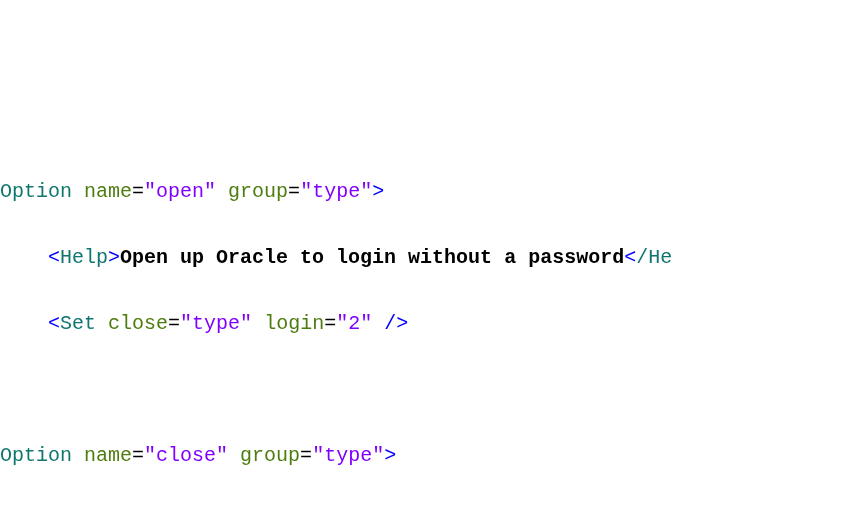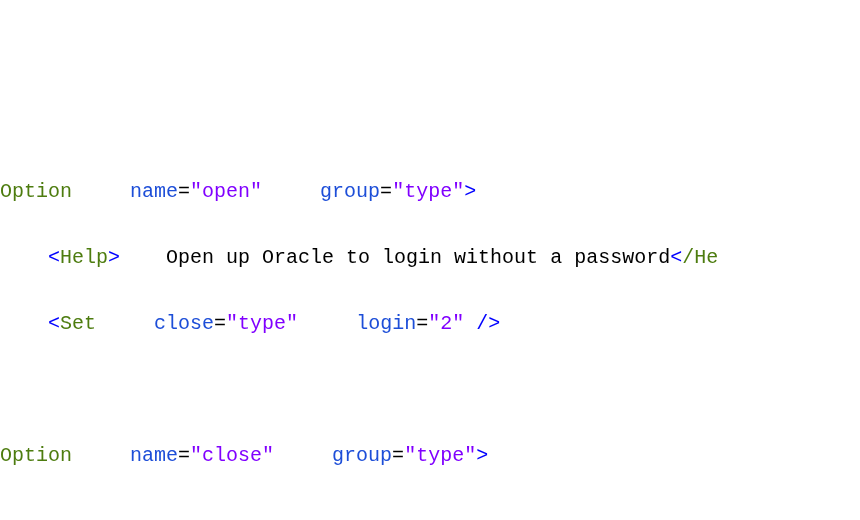--- a/index.html
+++ b/index.html
@@ -17,25 +17,25 @@
       padding: 10px 0;
       white-space: pre;
       line-height: 1.65;
     }
     .code-container {
       padding-left: 0;
     }
     .line {
       display: block;
     }
-    .tag { color: #4d7c0f; }
-    .attr-name { color: #1d4ed8; }
+    .tag { color: #0f766e; }
+    .attr-name { color: #4d7c0f; }
     .attr-value { color: #8000FF; }
     .equals { color: #000000; }
-    .text { color: #000000; font-weight: normal; margin-left: 46px; }
+    .text { color: #000000; font-weight: bold; }
     .bracket { color: #0000FF; }
   </style>
 </head>
 <body>
 
 
 
 <div class="code-container">
 <span class="line"><span class="tag">Option</span><span class="text"> </span><span class="attr-name">name</span><span class="equals">=</span><span class="attr-value">"open"</span><span class="text"> </span><span class="attr-name">group</span><span class="equals">=</span><span class="attr-value">"type"</span><span class="bracket">&gt;</span></span>
 <span class="line"><span>    </span><span class="bracket">&lt;</span><span class="tag">Help</span><span class="bracket">&gt;</span><span class="text">Open up Oracle to login without a password</span><span class="bracket">&lt;</span><span class="tag">/He</span></span>

